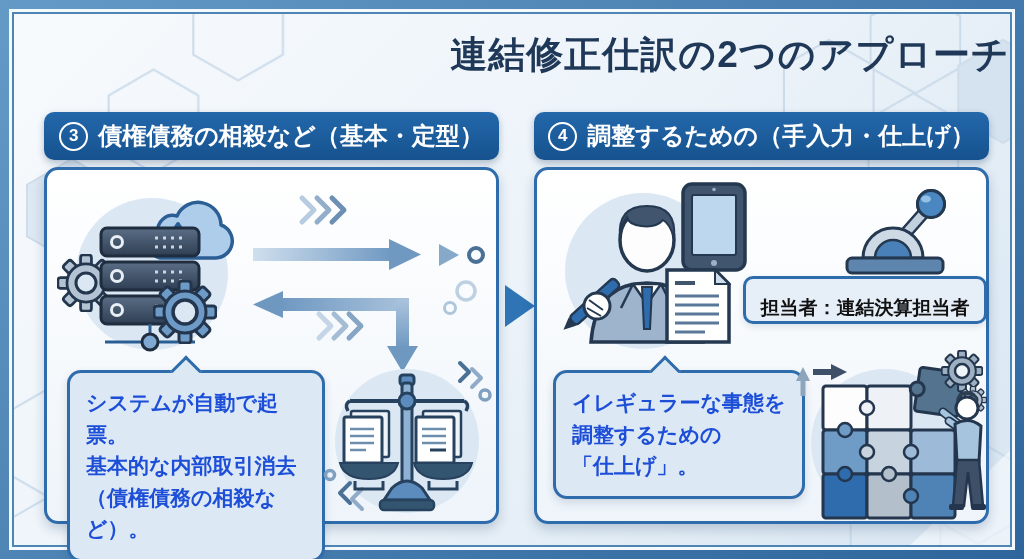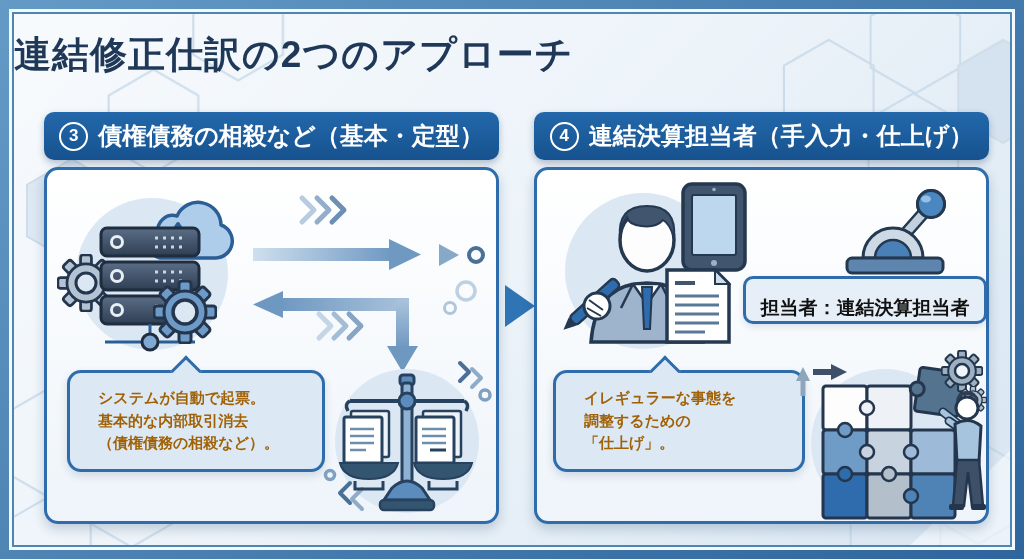--- a/index.html
+++ b/index.html
@@ -4,42 +4,42 @@
 <style>
   *{box-sizing:border-box;margin:0;padding:0}
   html,body{width:1024px;height:559px;overflow:hidden}
   .stage{position:relative;width:1024px;height:559px;
     background:linear-gradient(140deg,#649ac6,#2e659c);
     font-family:"Liberation Sans","DejaVu Sans",sans-serif;overflow:hidden}
   .frame-white{position:absolute;inset:9px;background:#f4f9fd}
   .canvas{position:absolute;inset:12px;border:2px solid #4f85b4;
     background:linear-gradient(135deg,#f7fafd 0%,#ecf3f9 50%,#d8e6f2 100%)}
   .hexbg{position:absolute;left:0;top:0;width:100%;height:100%}
-  .title{position:absolute;top:16px;left:0;width:100%;text-align:left;
+  .title{position:absolute;top:16px;left:0;width:100%;text-align:right;
     font-size:37px;font-weight:800;color:#1f3858;letter-spacing:1px}
   .panel{position:absolute;top:98px;width:455px;height:412px;display:flex;flex-direction:column}
   .panel.pleft{left:30px}.panel.pright{left:520px}
   .phead{height:48px;border-radius:10px;background:linear-gradient(180deg,#2368ab,#16528e);
     display:flex;align-items:center;justify-content:center;gap:10px;color:#fff;
     font-weight:700;font-size:24px;box-shadow:0 3px 7px rgba(20,50,90,.3);flex:0 0 auto}
   .numb{width:29px;height:29px;border:2px solid #fff;border-radius:50%;display:flex;
     align-items:center;justify-content:center;font-size:17px;font-weight:700;flex:0 0 auto}
   .pbody{position:relative;flex:1;margin-top:7px;background:linear-gradient(180deg,#ffffff,#eef4fa);
     border:3px solid #2e6cab;border-radius:14px;box-shadow:0 5px 12px rgba(25,55,95,.22)}
   .icon{position:absolute}
   .sys{left:10px;top:6px}
   .flow{left:200px;top:18px}
   .scalei{left:275px;top:185px}
   .acct{left:18px;top:4px}
   .lever{left:288px;top:18px}
   .puzzle{left:252px;top:178px}
   .bubble{position:absolute;background:#dce8f4;border:3px solid #2e6cab;border-radius:14px;
     box-shadow:0 4px 8px rgba(25,55,95,.15)}
-  .bubble p{white-space:pre-line;font-weight:700;color:#a16207;padding:14px 28px;
-    font-size:15px;line-height:1.5}
+  .bubble p{white-space:pre-line;font-weight:700;color:#1d4ed8;padding:14px 16px;
+    font-size:21px;line-height:1.5}
   .bubble .tail{position:absolute;top:-13px;left:105px;width:22px;height:22px;background:#dce8f4;
     border-left:3px solid #2e6cab;border-top:3px solid #2e6cab;transform:rotate(45deg)}
   .bubble.bl{left:20px;top:200px;width:258px}
   .bubble.br{left:16px;top:200px;width:252px}
   .bubble.br .tail{left:98px}
   .lbl{position:absolute;left:206px;top:106px;width:244px;height:48px;background:#e6eef7;
     border:3px solid #2e6cab;border-radius:10px;display:flex;align-items:flex-end;
     justify-content:center;font-size:19px;font-weight:700;color:#111;
     box-shadow:0 3px 6px rgba(25,55,95,.12)}
   .connector{position:absolute;left:491px;top:271px;width:0;height:0;
@@ -216,21 +216,21 @@
           <rect x="58" y="145" width="54" height="10" rx="4" fill="#33556f" stroke="#27425f" stroke-width="2.5"></rect>
         </svg>
       </div>
     </section>
 
     <div class="connector"></div>
 
     <section class="panel pright">
       <header class="phead">
         <span class="numb">4</span>
-        <span>連結決算担当者（手入力・仕上げ）</span>
+        <span>調整するための（手入力・仕上げ）</span>
       </header>
       <div class="pbody">
 
         <svg class="icon acct" width="205" height="185" viewBox="0 0 205 185">
           <circle cx="88" cy="97" r="78" fill="#dbe8f4"></circle>
           <rect x="128" y="10" width="62" height="86" rx="9" fill="#41566e" stroke="#243850" stroke-width="3.5"></rect>
           <rect x="137" y="21" width="44" height="60" rx="2" fill="#bcd7ee" stroke="#243850" stroke-width="2"></rect>
           <circle cx="159" cy="89" r="3" fill="#9fb0c4"></circle>
           <circle cx="159" cy="15.5" r="1.8" fill="#9fb0c4"></circle>
           <path d="M36,168 q4,-52 44,-58 l12,-1 l12,1 q40,6 44,58 z" fill="#9db4cc" stroke="#243850" stroke-width="3.5"></path>

